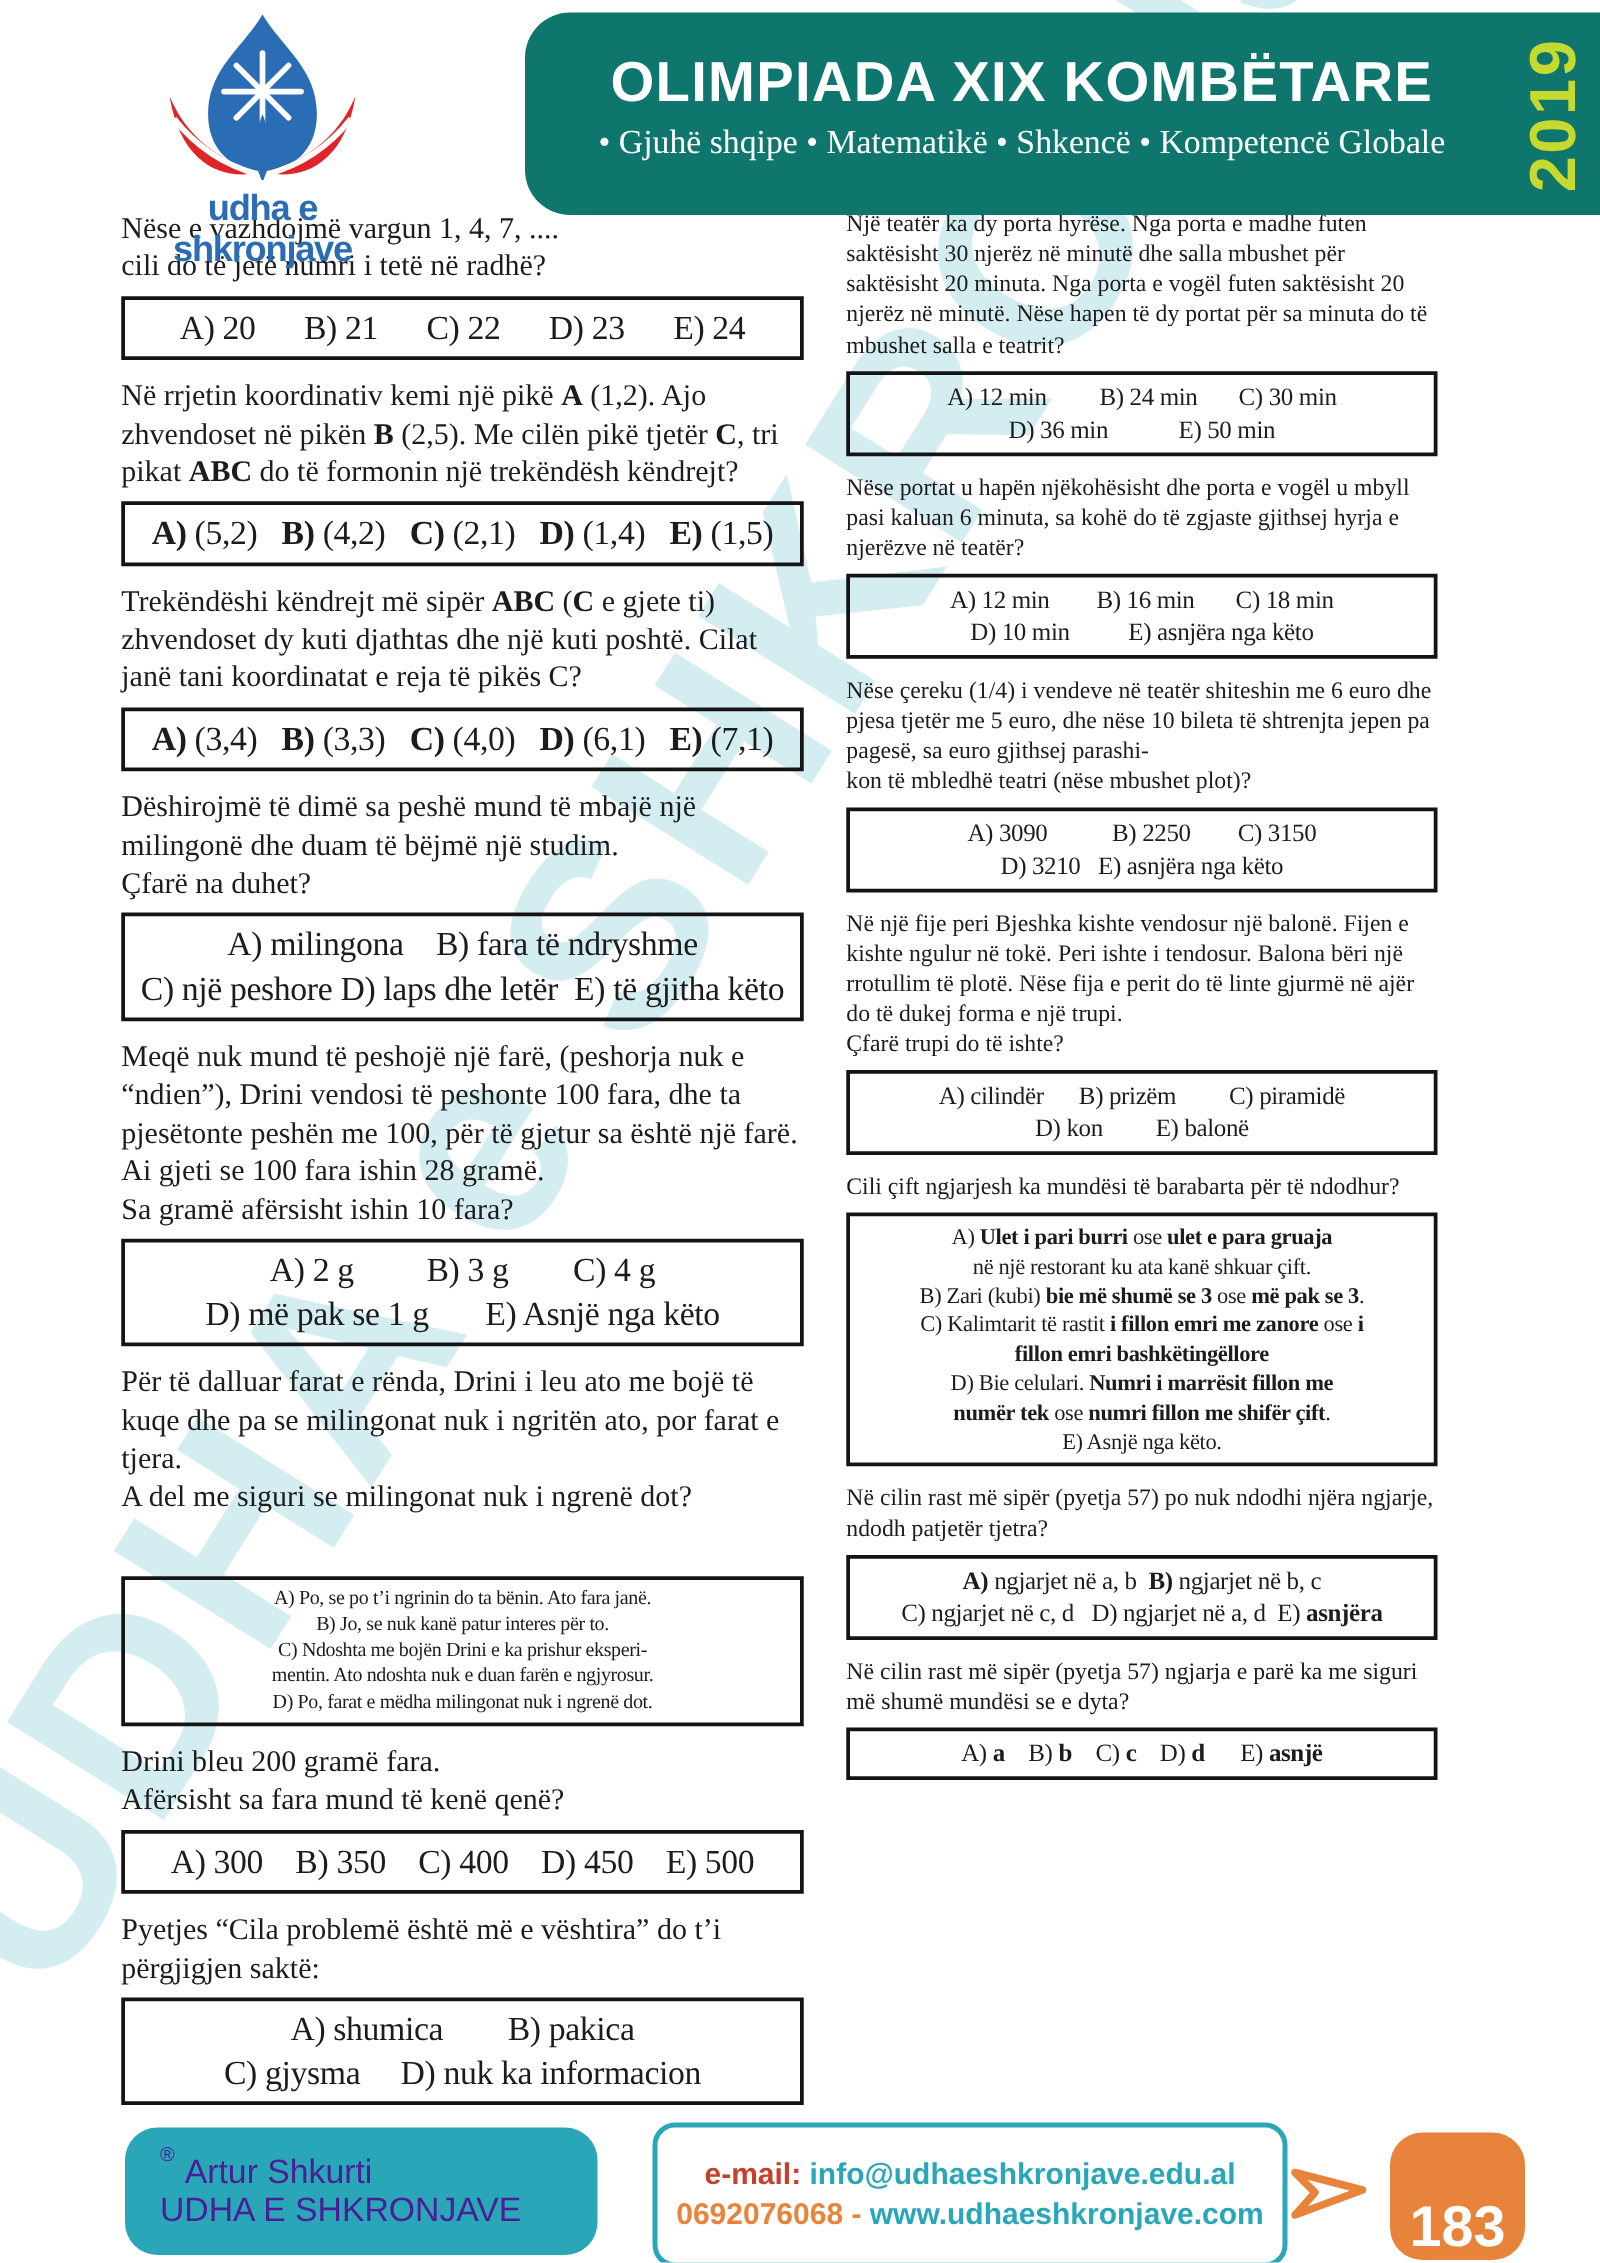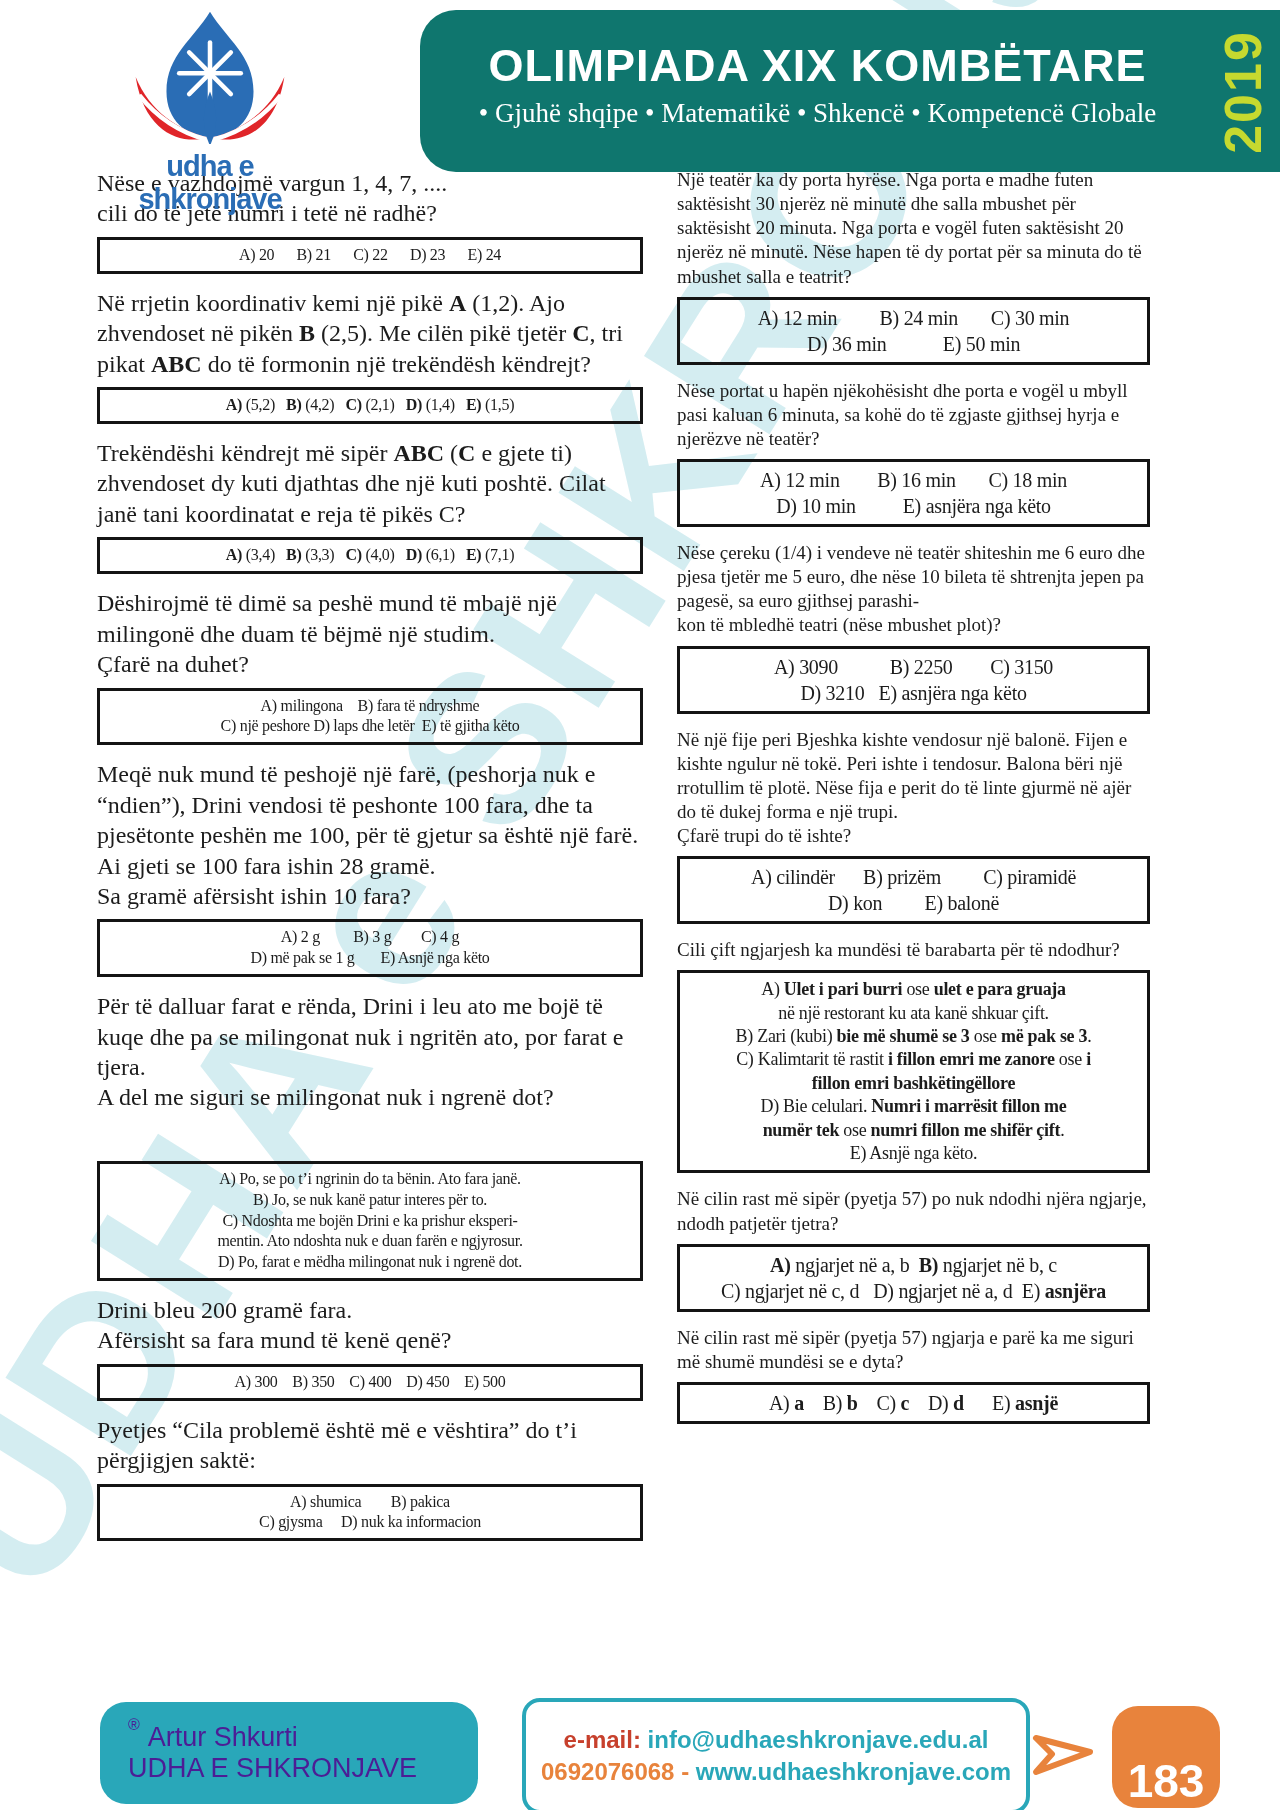--- a/index.html
+++ b/index.html
@@ -22,21 +22,21 @@
   .logo{position:absolute;left:105px;top:8px;width:210px;text-align:center;z-index:2;}
   .logo-word{margin-top:2px;color:#2a6db5;font-family:"Liberation Sans",sans-serif;font-weight:bold;
        font-size:29px;letter-spacing:-1px;}
   
   .col{position:absolute;top:168px;z-index:1;}
   .col-left{left:97px;width:546px;}
   .col-right{left:677px;width:473px;}
   .qt{margin:0 0 8px 0;font-size:24px;line-height:1.27;white-space:pre-line;}
   .col-right .qt{font-size:19px;}
   .abox{border:3px solid #141414;margin:0 0 14px 0;padding:5px 10px;text-align:center;
-       white-space:pre-wrap;font-size:16px;line-height:1.3;letter-spacing:-0.3px;}
+       white-space:pre-wrap;font-size:27px;line-height:1.3;letter-spacing:-0.3px;}
   .col-right .abox{font-size:20px;}
   .abox.small{font-size:16px;margin-top:48px;}
   .abox.xsmall{font-size:18px;}
   
   .f-brand{position:absolute;left:100px;top:1702px;width:378px;height:102px;background:#29a7b9;
        border-radius:26px;color:#4c1d95;font-family:"Liberation Sans",sans-serif;font-size:27px;
        display:flex;flex-direction:column;justify-content:center;padding-left:28px;box-sizing:border-box;z-index:2;}
   .f-brand .reg{font-size:16px;vertical-align:top;position:relative;top:-6px;margin-right:8px;}
   .f-contact{position:absolute;left:522px;top:1698px;width:500px;height:108px;background:#fff;
        border:4px solid #29a7b9;border-radius:18px;display:flex;flex-direction:column;align-items:center;

